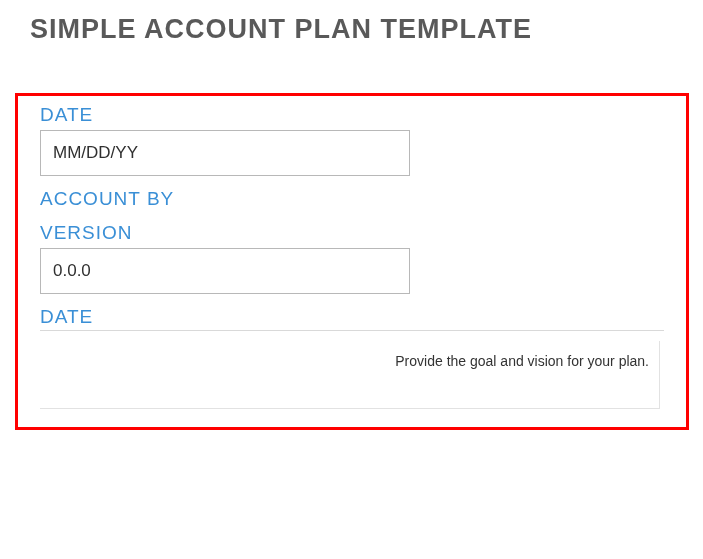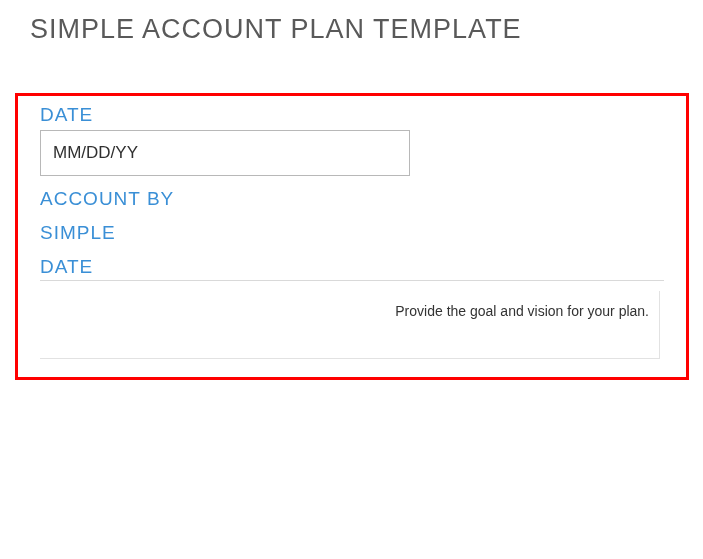--- a/index.html
+++ b/index.html
@@ -9,21 +9,21 @@
     }
     body {
       font-family: "Century Gothic", "Futura", "Trebuchet MS", Arial, sans-serif;
       background: #ffffff;
       width: 703px;
       height: 559px;
       padding: 14px 0 0 0;
     }
     .page-title {
       font-size: 27px;
-      font-weight: 400;
+      font-weight: 700;
       color: #595959;
       letter-spacing: 1px;
       margin-left: 30px;
       margin-bottom: 14px;
     }
     .form-wrapper {
       border: 3px solid #ff0000;
       margin-left: 15px;
       margin-right: 14px;
       padding: 8px 22px 6px 22px;
@@ -92,21 +92,22 @@
   <div class="field-group">
     <div class="field-label">DATE</div>
     <input type="text" class="field-input" placeholder="MM/DD/YY" style="">
   </div>
 
   <div class="field-group">
     <div class="field-label">ACCOUNT BY</div>
   </div>
 
   <div class="field-group">
-    <div class="field-label">SIMPLE</div>
+    <div class="field-label">VERSION</div>
+    <input type="text" class="field-input" placeholder="0.0.0" style="">
   </div>
 
   <div class="field-group">
     <div class="field-label goal-label">DATE</div>
     <hr class="goal-divider">
     <textarea class="goal-textarea" placeholder="Provide the goal and vision for your plan." style=""></textarea>
   </div>
 
 </div>
 

